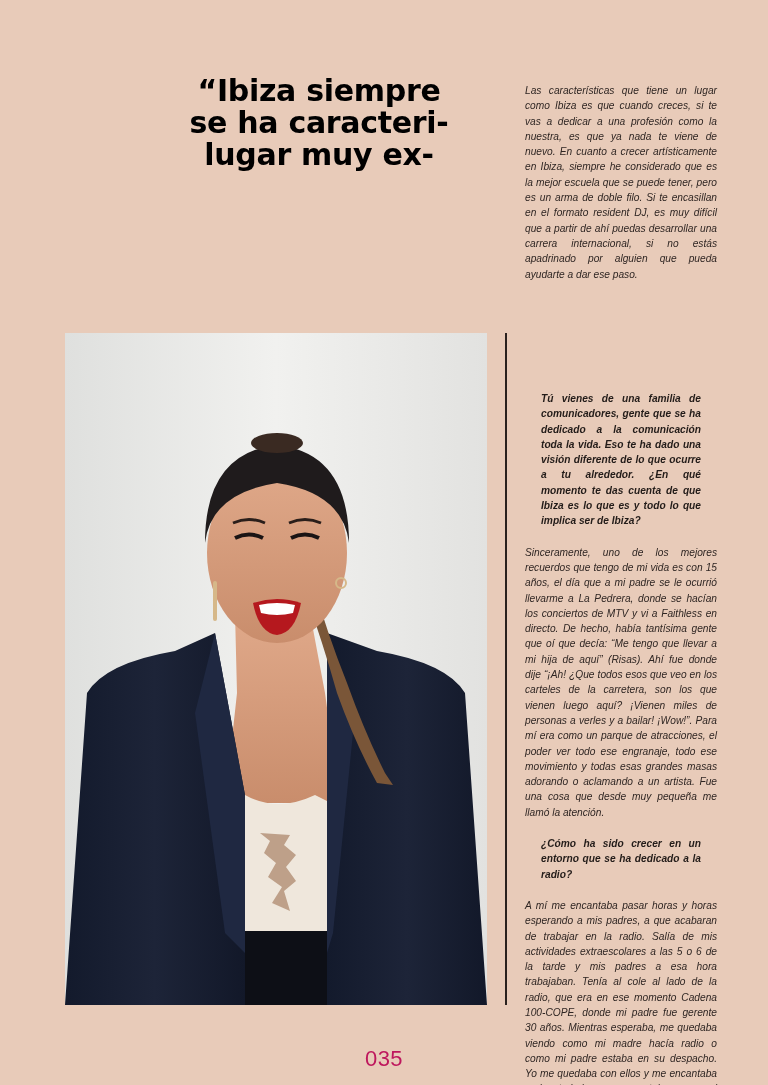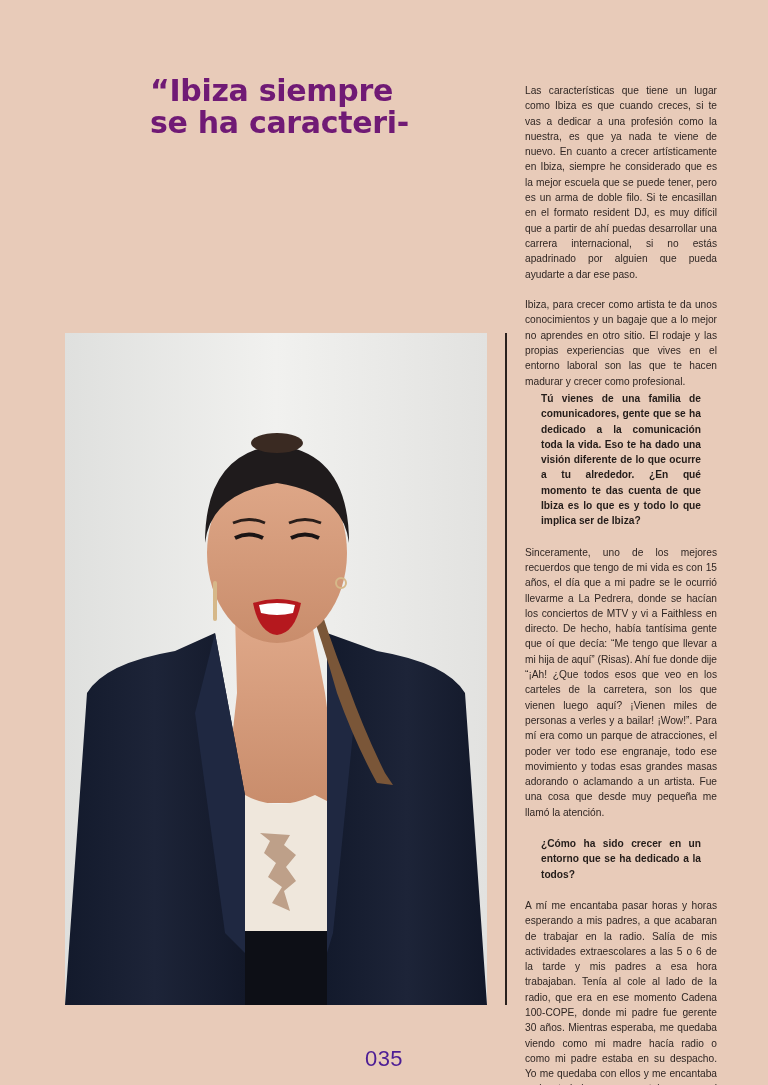--- a/index.html
+++ b/index.html
@@ -5,63 +5,65 @@
   html, body { margin: 0; padding: 0; }
   body {
     width: 768px; height: 1085px; overflow: hidden;
     background: #e8cbb9;
     position: relative;
     font-family: "Liberation Sans", sans-serif;
     color: #2a2320;
   }
   .pull-quote {
     position: absolute; left: 150px; top: 75px; width: 338px;
-    text-align: left;
+    text-align: center;
     font-family: "DejaVu Sans", sans-serif;
     font-weight: bold;
     font-size: 30px; line-height: 32px;
     letter-spacing: -0.3px;
-    color: #701a75;
+    color: #000000;
     margin: 0;
   }
   .pull-quote span { display: block; }
   .photo {
     position: absolute; left: 65px; top: 333px; width: 422px; height: 672px;
     overflow: hidden;
     background: linear-gradient(90deg, #e6e6e4 0%, #eeeeec 40%, #f2f2f0 70%, #e4e4e2 100%);
   }
   .photo svg { display: block; }
   .divider {
     position: absolute; left: 505px; top: 333px; width: 2px; height: 672px;
     background: #2a211e;
   }
   .col {
     position: absolute; left: 525px; width: 192px;
     font-family: "Liberation Sans", sans-serif;
     font-size: 10.2px; line-height: 15.3px;
     color: #2f2623;
     text-align: justify;
     hyphens: auto;
+    font-style: italic;
   }
   .col p { margin: 0 0 15.3px 0; }
   .col .q { font-weight: bold; margin: 16px; color: #231c19; }
   .col .a { margin: 0 0 15.3px 0; }
   .page-number {
     position: absolute; left: 0; width: 768px; top: 1046px;
     text-align: center;
     font-family: "Liberation Sans", sans-serif;
-    font-size: 22px; color: #4c1d95; letter-spacing: 0.5px;
+    font-size: 22px; color: #be185d; letter-spacing: 0.5px;
   }
 </style>
 </head>
 <body>
 
 <h1 class="pull-quote">
   <span>“Ibiza siempre</span>
   <span>se ha caracteri-</span>
+  <span>lugar muy ex-</span>
 </h1>
 
 <div class="photo" title="Mujer sonriente con trenza, blazer azul marino y top de encaje blanco">
   <svg width="422" height="672" viewBox="0 0 422 672" xmlns="http://www.w3.org/2000/svg">
     <defs>
       <linearGradient id="bg" x1="0" x2="1" y1="0" y2="0">
         <stop offset="0" stop-color="#dfe0de"></stop>
         <stop offset="0.5" stop-color="#f1f1ef"></stop>
         <stop offset="1" stop-color="#e2e2e0"></stop>
       </linearGradient>
@@ -107,23 +109,22 @@
 
     <rect x="148" y="248" width="4" height="40" rx="2" fill="#d6b889"></rect>
     <circle cx="276" cy="250" r="5" fill="none" stroke="#d6b889" stroke-width="2"></circle>
   </svg>
 </div>
 
 <div class="divider"></div>
 
 <div class="col" style="top:83px;">
   <p>Las características que tiene un lugar como Ibiza es que cuando creces, si te vas a dedicar a una profesión como la nuestra, es que ya nada te viene de nuevo. En cuanto a crecer artísticamente en Ibiza, siempre he considerado que es la mejor escuela que se puede tener, pero es un arma de doble filo. Si te encasillan en el formato resident DJ, es muy difícil que a partir de ahí puedas desarrollar una carrera internacional, si no estás apadrinado por alguien que pueda ayudarte a dar ese paso.</p>
-  <p>Ibiza, para crecer como artista te da unos conocimientos y un bagaje que a lo mejor no aprendes en otro sitio. El rodaje y las propias experiencias que vives en el entorno laboral son las que te hacen madurar y crecer como profesional.</p>
 </div>
 
 <div class="col" style="top:375px;">
   <p class="q">Tú vienes de una familia de comunicadores, gente que se ha dedicado a la comunicación toda la vida. Eso te ha dado una visión diferente de lo que ocurre a tu alrededor. ¿En qué momento te das cuenta de que Ibiza es lo que es y todo lo que implica ser de Ibiza?</p>
   <p class="a">Sinceramente, uno de los mejores recuerdos que tengo de mi vida es con 15 años, el día que a mi padre se le ocurrió llevarme a La Pedrera, donde se hacían los conciertos de MTV y vi a Faithless en directo. De hecho, había tantísima gente que oí que decía: “Me tengo que llevar a mi hija de aquí” (Risas). Ahí fue donde dije “¡Ah! ¿Que todos esos que veo en los carteles de la carretera, son los que vienen luego aquí? ¡Vienen miles de personas a verles y a bailar! ¡Wow!”. Para mí era como un parque de atracciones, el poder ver todo ese engranaje, todo ese movimiento y todas esas grandes masas adorando o aclamando a un artista. Fue una cosa que desde muy pequeña me llamó la atención.</p>
-  <p class="q">¿Cómo ha sido crecer en un entorno que se ha dedicado a la todos?</p>
+  <p class="q">¿Cómo ha sido crecer en un entorno que se ha dedicado a la radio?</p>
   <p class="a">A mí me encantaba pasar horas y horas esperando a mis padres, a que acabaran de trabajar en la radio. Salía de mis actividades extraescolares a las 5 o 6 de la tarde y mis padres a esa hora trabajaban. Tenía al cole al lado de la radio, que era en ese momento Cadena 100-COPE, donde mi padre fue gerente 30 años. Mientras esperaba, me quedaba viendo como mi madre hacía radio o como mi padre estaba en su despacho. Yo me quedaba con ellos y me encantaba verles trabajar, me encantaba ver a mi madre manejar un revox o verla hacer su programa de hits de los 80 en vinilos. Los maneja de una manera muy curiosa, muy old school. ¡Una caña!</p>
 </div>
 
 <div class="page-number">035</div>
 
 </body></html>

